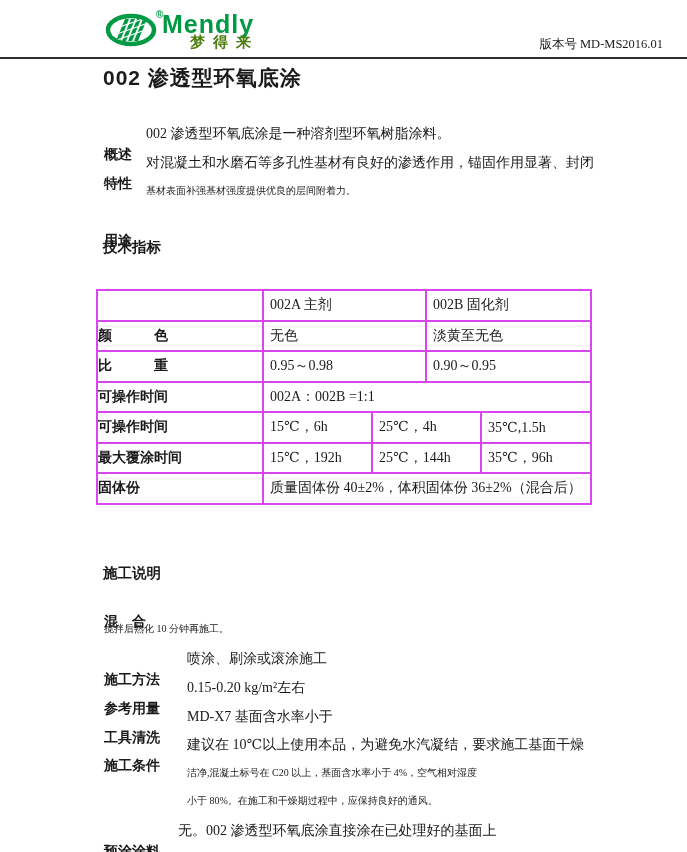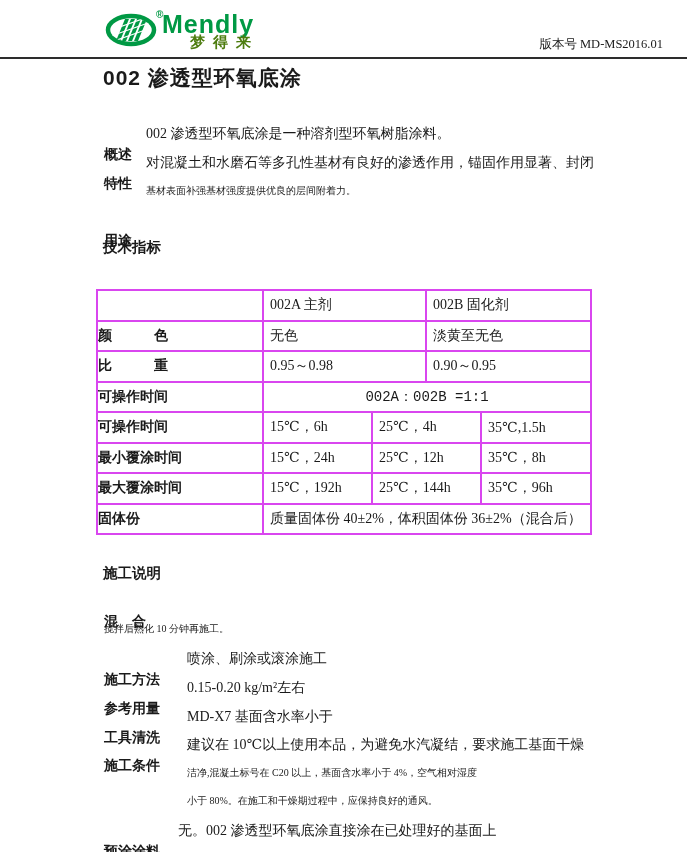--- a/index.html
+++ b/index.html
@@ -31,21 +31,21 @@
   .w83{width:83px}
   .w74{width:74px}
   .cont{position:absolute;font-size:10px;white-space:nowrap;line-height:18px;}
   
   .spec{position:absolute;left:96px;top:289px;width:494px;border-collapse:collapse;
     table-layout:fixed;}
   .spec td{border:2px solid #d946ef;height:28.5px;padding:0 6px;font-size:14px;
     vertical-align:middle;white-space:nowrap;overflow:hidden;}
   .spec td.lblcell{font-family:Liberation Sans, sans-serif;
     font-weight:700;padding-left:0;}
-  .spec td.center{text-align:center;font-family:Liberation Mono, monospace;}
+  .spec td.center{}
 </style>
 </head>
 <body>
 
 <div class="page">
 
   <div class="logo-wrap">
     <svg class="logo-oval" width="52" height="34" viewBox="0 0 52 34">
       <defs>
           <clipPath id="oc">
@@ -117,26 +117,20 @@
       <td class="lblcell">可操作时间</td>
       <td colspan="4" class="center">002A：002B =1:1</td>
     </tr>
     <tr>
       <td class="lblcell">可操作时间</td>
       <td>15℃，6h</td>
       <td colspan="2">25℃，4h</td>
       <td>35℃,1.5h</td>
     </tr>
     <tr>
-      <td class="lblcell">最小覆涂时间</td>
-      <td>15℃，24h</td>
-      <td colspan="2">25℃，12h</td>
-      <td>35℃，8h</td>
-    </tr>
-    <tr>
       <td class="lblcell">最大覆涂时间</td>
       <td>15℃，192h</td>
       <td colspan="2">25℃，144h</td>
       <td>35℃，96h</td>
     </tr>
     <tr>
       <td class="lblcell">固体份</td>
       <td colspan="4">质量固体份 40±2%，体积固体份 36±2%（混合后）</td>
     </tr>
   </tbody>

